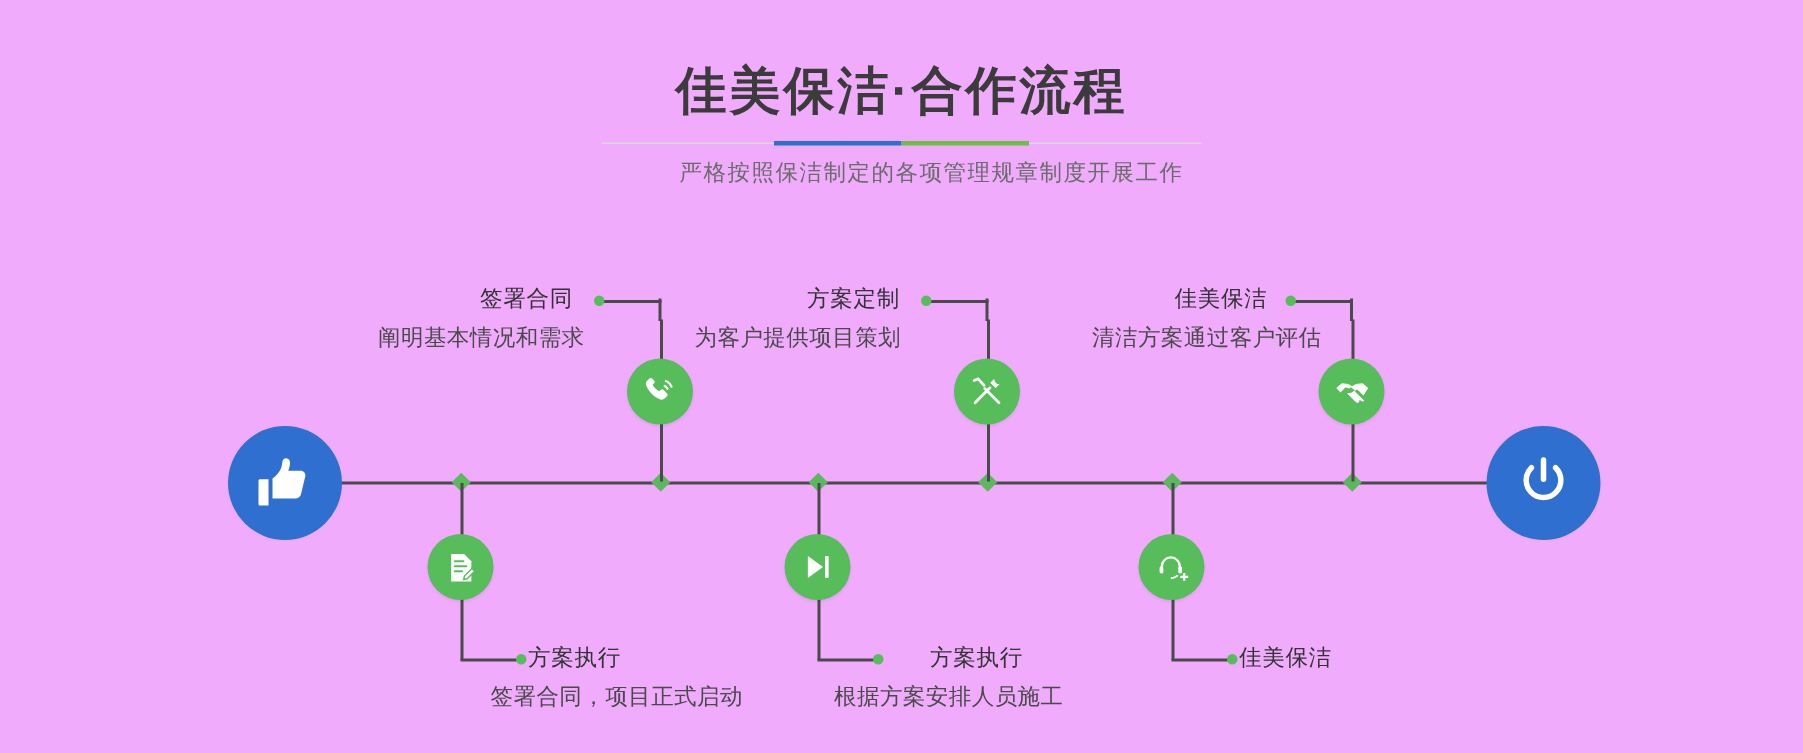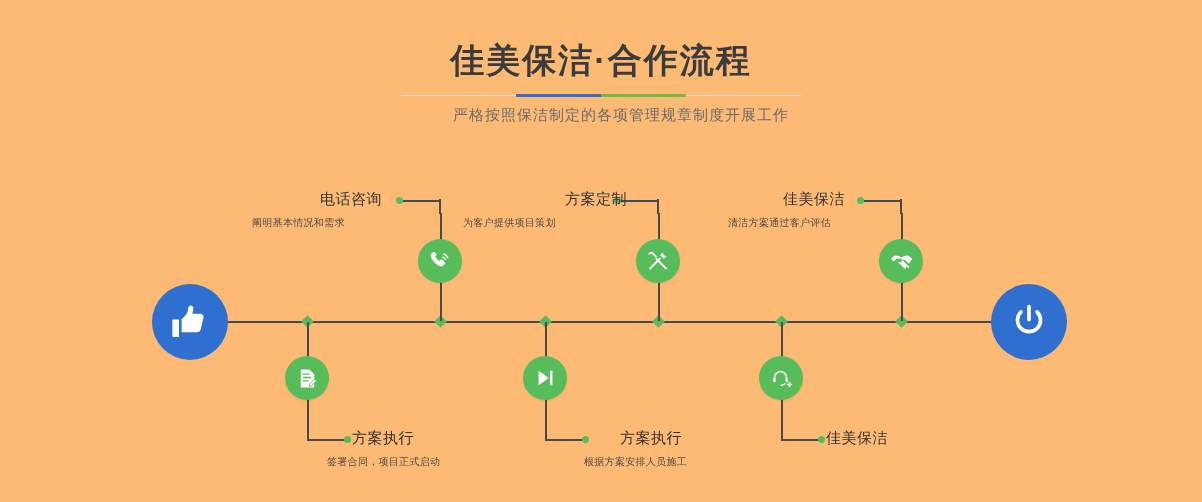--- a/index.html
+++ b/index.html
@@ -7,21 +7,21 @@
     padding: 0;
     background: #ffffff;
   }
   body {
     font-family: "Liberation Sans", "DejaVu Sans", sans-serif;
   }
   #stage {
     position: relative;
     width: 1202px;
     height: 502px;
-    background: #fdba74;
+    background: #f0abfc;
     overflow: hidden;
   }
 
   
   .title {
     position: absolute;
     left: 0;
     top: 38px;
     width: 1202px;
     text-align: center;
@@ -127,21 +127,21 @@
 
   .step-label {
     position: absolute;
     font-size: 15px;
     color: #333333;
     white-space: nowrap;
     letter-spacing: 0.5px;
   }
   .step-desc {
     position: absolute;
-    font-size: 10px;
+    font-size: 15px;
     color: #4a4a4a;
     white-space: nowrap;
     letter-spacing: 0.3px;
   }
   .arrow-dot {
     position: absolute;
     width: 7px;
     height: 7px;
     border-radius: 50%;
     background: #57bd5b;
@@ -187,21 +187,21 @@
   <div class="arrow-dot" style="left:396px; top:197px;"></div>
   <div class="circle-icon" style="left:418px; top:239px;">
     <span>
       <svg width="24" height="24" viewBox="0 0 24 24" fill="#ffffff">
         <path d="M6.7 3.3c-.5-.5-1.3-.5-1.8 0L3.3 5c-.7.7-.9 1.7-.6 2.6 1.5 4.3 5.4 8.2 9.7 9.7.9.3 1.9.1 2.6-.6l1.7-1.6c.5-.5.5-1.3 0-1.8l-2.4-2.4c-.5-.5-1.3-.5-1.8 0l-1 1c-1.9-1-3.4-2.5-4.4-4.4l1-1c.5-.5.5-1.3 0-1.8L6.7 3.3z"></path>
         <path d="M16.1 4.3a.75.75 0 0 0-.5 1.4c1.6.6 2.8 1.8 3.4 3.4a.75.75 0 0 0 1.4-.5c-.8-2-2.3-3.5-4.3-4.3z"></path>
         <path d="M15.3 7.6a.75.75 0 0 0-.5 1.4c.7.3 1.2.8 1.5 1.5a.75.75 0 0 0 1.4-.5c-.4-1.1-1.3-2-2.4-2.4z"></path>
       </svg>
     </span>
   </div>
-  <div class="step-label" style="left:320px; top:190px;">电话咨询</div>
+  <div class="step-label" style="left:320px; top:190px;">签署合同</div>
   <div class="step-desc" style="left:252px; top:216px;">阐明基本情况和需求</div>
 
   <div class="node-dot" style="left:303px; top:317px;"></div>
   <div class="branch" style="left:307px; top:322px; width:2px; height:118px; background:#4a4a4a;"></div>
   <div class="branch" style="left:307px; top:439px; width:40px; height:2px; background:#4a4a4a;"></div>
   <div class="arrow-dot" style="left:344px; top:436px;"></div>
   <div class="circle-icon" style="left:285px; top:356px;">
     <span>
       <svg width="23" height="23" viewBox="0 0 24 24" fill="#ffffff">
         <path d="M5 2.5h9l5 5v14H5z" fill="#ffffff"></path>
@@ -221,37 +221,37 @@
   <div class="circle-icon" style="left:636px; top:239px;">
     <span>
       <svg width="24" height="24" viewBox="0 0 24 24" fill="none" stroke="#ffffff" stroke-width="1.8" stroke-linecap="round">
         <path d="M4 19.5L14 9.5"></path>
         <path d="M16.8 3.6l-2.6 2.6 3.6 3.6 2.6-2.6a4 4 0 0 1-3.6-3.6z" fill="#ffffff" stroke="none"></path>
         <path d="M20 19.5L10.5 10"></path>
         <path d="M3.4 4.6l2.6-1 4 4.2"></path>
       </svg>
     </span>
   </div>
-  <div class="step-label" style="left:538px; top:190px;margin-left:27px;">方案定制</div>
+  <div class="step-label" style="left:538px; top:190px;">方案定制</div>
   <div class="step-desc" style="left:463px; top:216px;">为客户提供项目策划</div>
 
   <div class="node-dot" style="left:541px; top:317px;"></div>
   <div class="branch" style="left:545px; top:322px; width:2px; height:118px; background:#4a4a4a;"></div>
   <div class="branch" style="left:545px; top:439px; width:40px; height:2px; background:#4a4a4a;"></div>
   <div class="arrow-dot" style="left:582px; top:436px;"></div>
   <div class="circle-icon" style="left:523px; top:356px;">
     <span>
       <svg width="22" height="22" viewBox="0 0 24 24" fill="#ffffff">
         <path d="M5 4l11 8-11 8z"></path>
         <rect x="17.5" y="4" width="2.6" height="16" rx="0.6"></rect>
       </svg>
     </span>
   </div>
   <div class="step-label" style="left:620px; top:429px;">方案执行</div>
-  <div class="step-desc" style="left:584px; top:455px;">根据方案安排人员施工</div>
+  <div class="step-desc" style="left:556px; top:455px;">根据方案安排人员施工</div>
 
   <div class="node-dot" style="left:897px; top:317px;"></div>
   <div class="branch" style="left:901px; top:213px; width:2px; height:108px; background:#4a4a4a;"></div>
   <div class="branch" style="left:860px; top:200px; width:42px; height:2px; background:#4a4a4a;"></div>
   <div class="branch" style="left:900px; top:199px; width:2px; height:15px; background:#4a4a4a;"></div>
   <div class="arrow-dot" style="left:857px; top:197px;"></div>
   <div class="circle-icon" style="left:879px; top:239px;">
     <span>
       <svg width="25" height="25" viewBox="0 0 24 24" fill="#ffffff">
         <path d="M1.8 9.3l3.6-3.1 4.2.5 2.4 1.6-2.2 1.3-2.1-.8-3.2 3.3-2.7-2.8z"></path>

